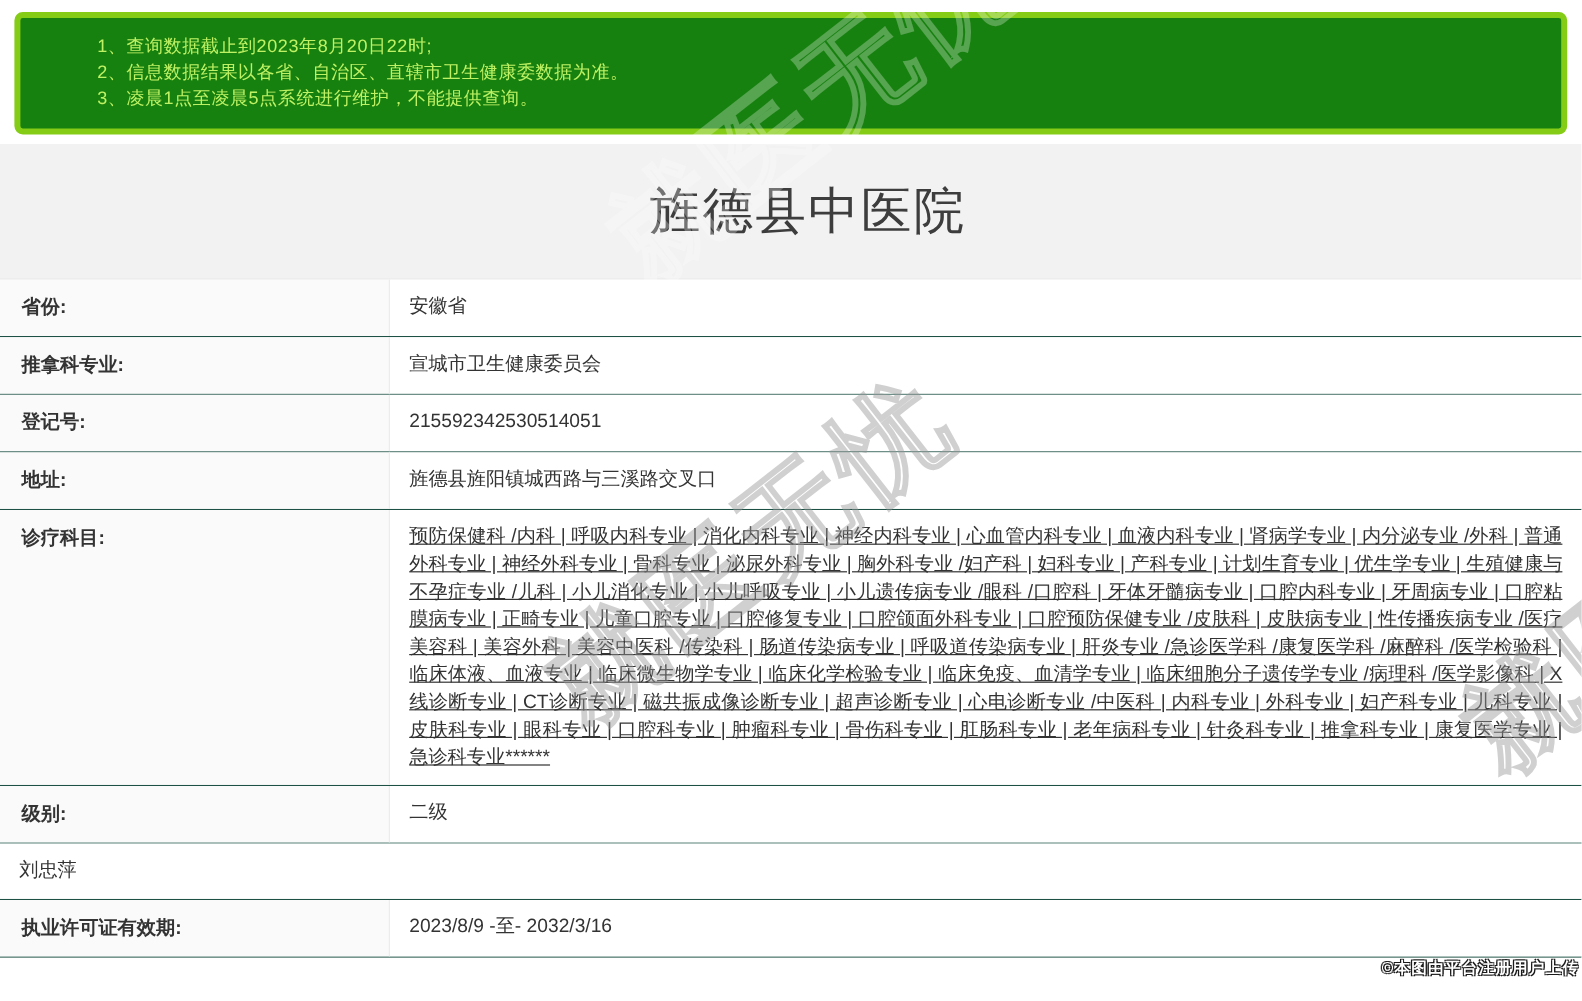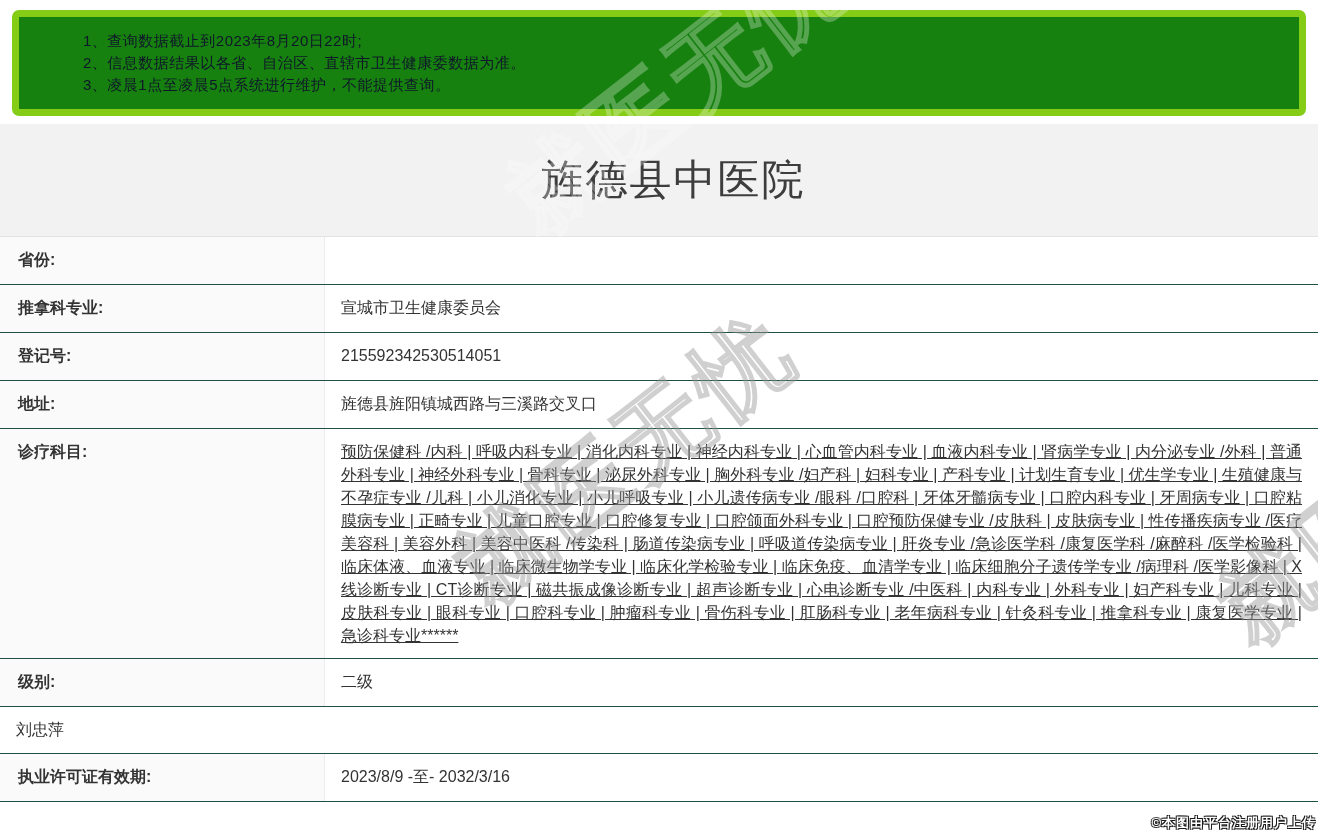--- a/index.html
+++ b/index.html
@@ -14,24 +14,24 @@
     width: 1318px;
     height: 834px;
     overflow: hidden;
     background: #ffffff;
   }
 
   
   .notice-section { padding: 10px 12px 8px 12px; background: #ffffff; }
   .banner {
     background: #17810f;
-    border: 7px solid #84cc16;
+    border: 5px solid #84cc16;
     border-radius: 7px;
     padding: 13px 20px 13px 64px;
-    color: #0f172a;
+    color: #bef264;
   }
   .banner p {
     font-size: 15px;
     line-height: 22px;
     letter-spacing: 0.5px;
   }
 
   
   .title-band {
     background: #f2f2f2;
@@ -102,21 +102,21 @@
   .watermark.wm-right { left: 1232px; top: 560px; }
   .watermark.wm-banner {
     left: 520px; top: 150px;
     -webkit-text-stroke: 2px rgba(255,255,255,0.28);
   }
 
   
   .attribution {
     position: absolute;
     right: 2px;
-    bottom: 2px;
+    bottom: 18px;
     font-size: 13px;
     font-weight: bold;
     color: #ffffff;
     text-shadow:
       -1px -1px 0 #1a1a1a, 1px -1px 0 #1a1a1a,
       -1px 1px 0 #1a1a1a, 1px 1px 0 #1a1a1a;
     letter-spacing: 1px;
   }
 </style>
 </head>
@@ -133,20 +133,21 @@
   </div>
 
   <div class="title-band">
     <h1>旌德县中医院</h1>
   </div>
 
   <div class="info-table">
 
     <div class="info-row">
       <div class="cell-label">省份:</div>
+      <div class="cell-value">安徽省</div>
     </div>
 
     <div class="info-row">
       <div class="cell-label">推拿科专业:</div>
       <div class="cell-value">宣城市卫生健康委员会</div>
     </div>
 
     <div class="info-row">
       <div class="cell-label">登记号:</div>
       <div class="cell-value">215592342530514051</div>

